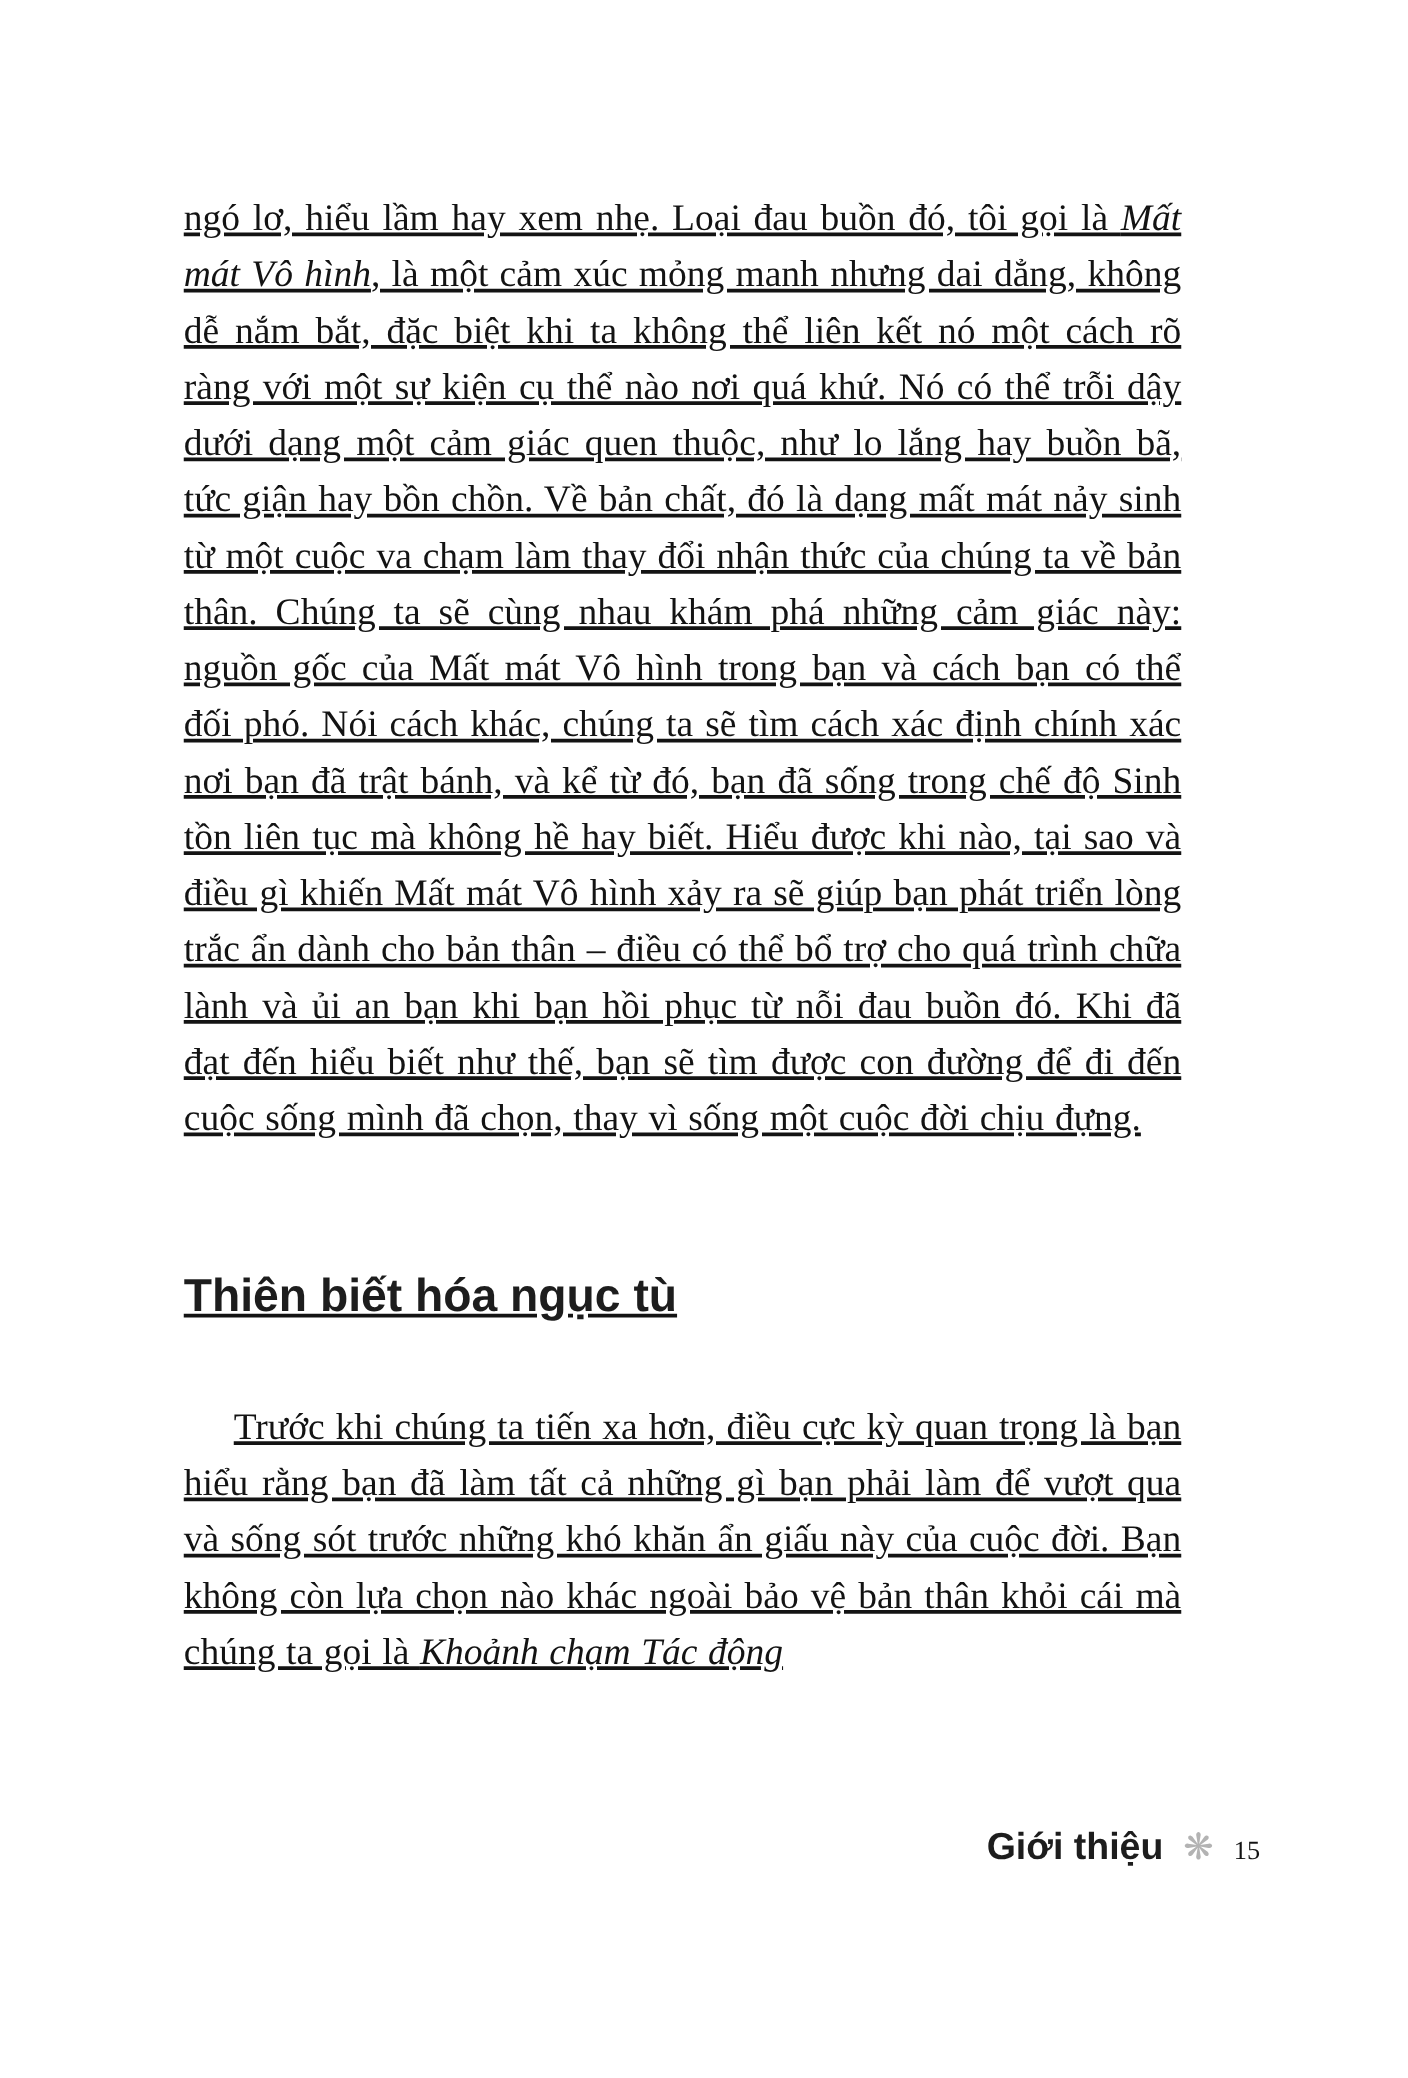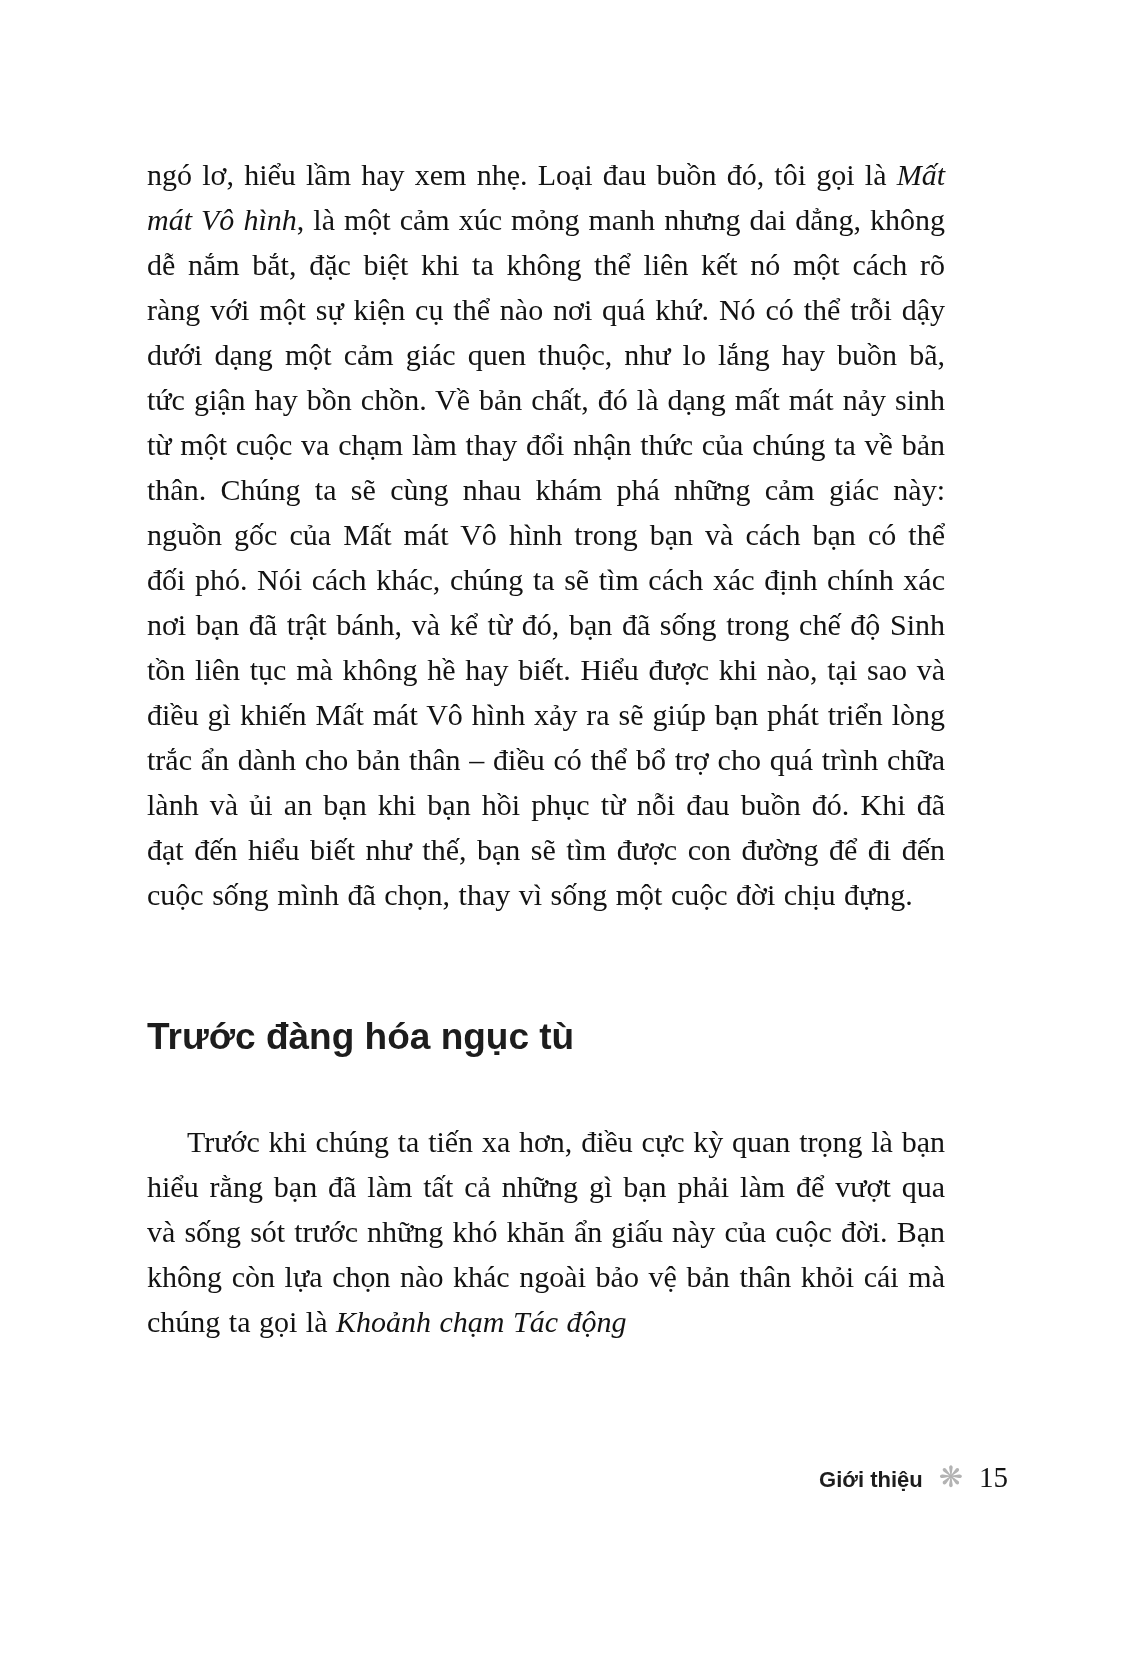--- a/index.html
+++ b/index.html
@@ -14,20 +14,21 @@
     background: var(--page_bg, #ffffff);
     font-family: "Liberation Serif", serif;
     color: var(--text, #131313);
     overflow: hidden;
   }
   .text-block {
     position: absolute;
     left: 147px;
     top: 152px;
     width: 798px;
+    text-decoration: underline;
   }
   .body-para {
     margin: 0;
     font-size: 30px;
     line-height: 45px;
     text-align: justify;
     text-justify: inter-word;
     word-spacing: 1px;
   }
   .body-para em {
@@ -47,41 +48,41 @@
   .footer {
     position: absolute;
     top: 1460px;
     right: 118px;
     display: flex;
     align-items: baseline;
   }
   .footer-label {
     font-family: "Liberation Sans", sans-serif;
     font-weight: 700;
-    font-size: 22px;
+    font-size: 30px;
     color: var(--heading, #1d1d1d);
   }
   .ornament {
     font-family: "DejaVu Sans", sans-serif;
     font-size: 29px;
     color: var(--ornament, #b3b3b3);
     margin: 0 16px 0 16px;
   }
   .page-number {
-    font-size: 29px;
+    font-size: 21px;
     color: var(--text, #131313);
   }
 </style>
 </head>
 <body>
 
 <div class="page">
   <div class="text-block">
     <p class="body-para"><span>ngó lơ, hiểu lầm hay xem nhẹ. Loại đau buồn đó, tôi gọi là </span><em>Mất mát Vô hình</em><span>, là một cảm xúc mỏng manh nhưng dai dẳng, không dễ nắm bắt, đặc biệt khi ta không thể liên kết nó một cách rõ ràng với một sự kiện cụ thể nào nơi quá khứ. Nó có thể trỗi dậy dưới dạng một cảm giác quen thuộc, như lo lắng hay buồn bã, tức giận hay bồn chồn. Về bản chất, đó là dạng mất mát nảy sinh từ một cuộc va chạm làm thay đổi nhận thức của chúng ta về bản thân. Chúng ta sẽ cùng nhau khám phá những cảm giác này: nguồn gốc của Mất mát Vô hình trong bạn và cách bạn có thể đối phó. Nói cách khác, chúng ta sẽ tìm cách xác định chính xác nơi bạn đã trật bánh, và kể từ đó, bạn đã sống trong chế độ Sinh tồn liên tục mà không hề hay biết. Hiểu được khi nào, tại sao và điều gì khiến Mất mát Vô hình xảy ra sẽ giúp bạn phát triển lòng trắc ẩn dành cho bản thân – điều có thể bổ trợ cho quá trình chữa lành và ủi an bạn khi bạn hồi phục từ nỗi đau buồn đó. Khi đã đạt đến hiểu biết như thế, bạn sẽ tìm được con đường để đi đến cuộc sống mình đã chọn, thay vì sống một cuộc đời chịu đựng.</span></p>
-    <h2 class="section-heading">Trước đàng hóa ngục tù</h2>
+    <h2 class="section-heading">Thiên biết hóa ngục tù</h2>
     <p class="body-para indented"><span>Trước khi chúng ta tiến xa hơn, điều cực kỳ quan trọng là bạn hiểu rằng bạn đã làm tất cả những gì bạn phải làm để vượt qua và sống sót trước những khó khăn ẩn giấu này của cuộc đời. Bạn không còn lựa chọn nào khác ngoài bảo vệ bản thân khỏi cái mà chúng ta gọi là </span><em>Khoảnh chạm Tác động</em></p>
   </div>
 
   <div class="footer">
     <span class="footer-label">Giới thiệu</span>
     <span class="ornament">❋</span>
     <span class="page-number">15</span>
   </div>
 </div>
 

